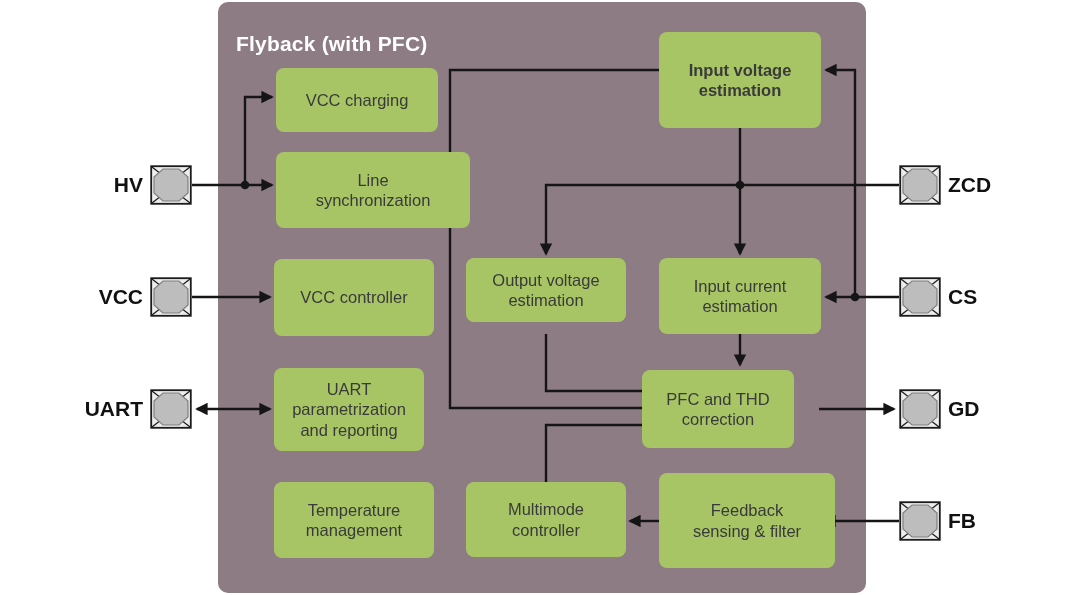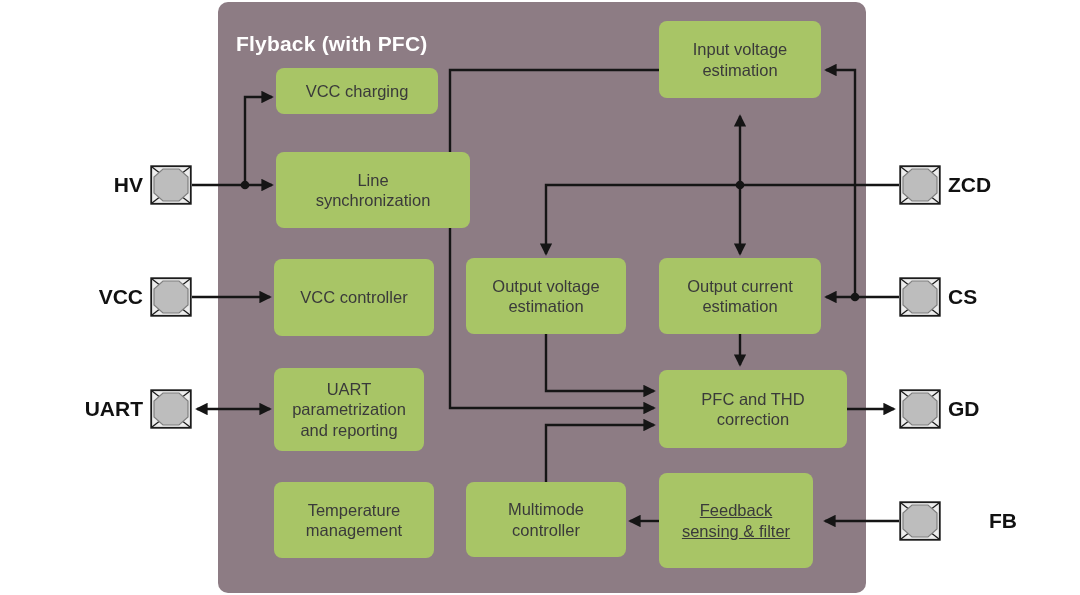--- a/index.html
+++ b/index.html
@@ -111,31 +111,31 @@
     <circle class="dot" cx="855" cy="297" r="4.3"></circle>
     <path d="M659,70 H450 V408 H654" marker-end="url(#arrow)"></path>
     <path d="M546,334 V391 H654" marker-end="url(#arrow)"></path>
     <path d="M546,482 V425 H654" marker-end="url(#arrow)"></path>
     <path d="M740,334 V365" marker-end="url(#arrow)"></path>
     <path d="M819,409 H894" marker-end="url(#arrow)"></path>
     <path d="M899,521 H825" marker-end="url(#arrow)"></path>
     <path d="M659,521 H630" marker-end="url(#arrow)"></path>
   </svg>
 
-  <div class="block" style="left:276px;top:68px;width:162px;height:46px;">VCC charging</div>
+  <div class="block" style="left:276px;top:68px;width:162px;height:64px;">VCC charging</div>
   <div class="block tight" style="left:276px;top:152px;width:194px;height:76px;">Line synchronization</div>
   <div class="block tight" style="left:274px;top:259px;width:160px;height:77px;">VCC controller</div>
   <div class="block" style="left:274px;top:368px;width:150px;height:83px;">UART parametrization and reporting</div>
   <div class="block" style="left:274px;top:482px;width:160px;height:76px;">Temperature management</div>
-  <div class="block" style="left:659px;top:21px;width:162px;height:77px;">Input voltage estimation</div>
-  <div class="block" style="left:466px;top:258px;width:160px;height:76px;">Output voltage estimation</div>
-  <div class="block" style="left:659px;top:258px;width:162px;height:76px;">Output current estimation</div>
-  <div class="block" style="left:659px;top:370px;width:188px;height:78px;">PFC and THD correction</div>
+  <div class="block" style="left:659px;top:32px;width:162px;height:96px;font-weight:bold;">Input voltage estimation</div>
+  <div class="block" style="left:466px;top:258px;width:160px;height:64px;">Output voltage estimation</div>
+  <div class="block" style="left:659px;top:258px;width:162px;height:76px;">Input current estimation</div>
+  <div class="block" style="left:642px;top:370px;width:152px;height:78px;">PFC and THD correction</div>
   <div class="block tight" style="left:466px;top:482px;width:160px;height:75px;">Multimode controller</div>
-  <div class="block tight" style="left:659px;top:473px;width:154px;height:95px;text-decoration:underline;">Feedback sensing &amp; filter</div>
+  <div class="block tight" style="left:659px;top:473px;width:176px;height:95px;">Feedback sensing &amp; filter</div>
 
   <div class="pad" style="left:150px;top:165px;">
       <svg viewBox="0 0 42 40">
         <use href="#pad-sym"></use>
       </svg>
     </div>
   <div class="pad" style="left:150px;top:277px;">
       <svg viewBox="0 0 42 40">
         <use href="#pad-sym"></use>
       </svg>
@@ -165,15 +165,15 @@
         <use href="#pad-sym"></use>
       </svg>
     </div>
 
   <div class="pin-label left" style="top:174px;">HV</div>
   <div class="pin-label left" style="top:286px;">VCC</div>
   <div class="pin-label left" style="top:398px;">UART</div>
   <div class="pin-label right" style="top:174px;">ZCD</div>
   <div class="pin-label right" style="top:286px;">CS</div>
   <div class="pin-label right" style="top:398px;">GD</div>
-  <div class="pin-label right" style="top:510px;margin-left:41px;">FB</div>
+  <div class="pin-label right" style="top:510px;">FB</div>
 
 </div>
 
 </body></html>

